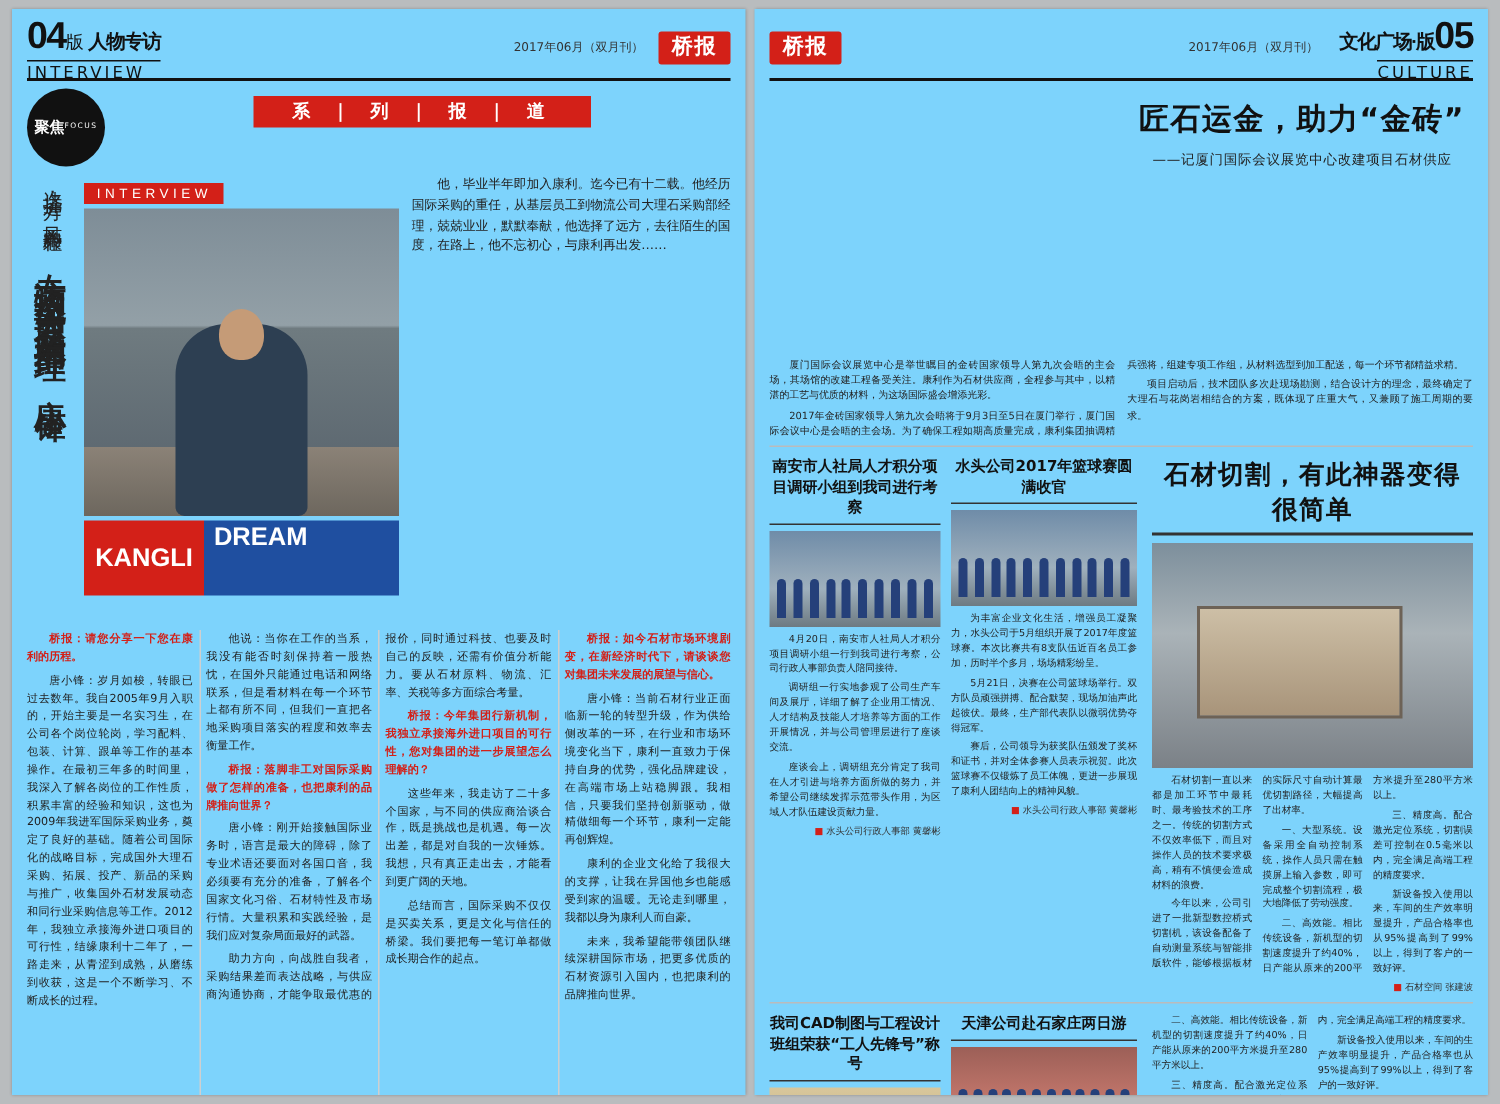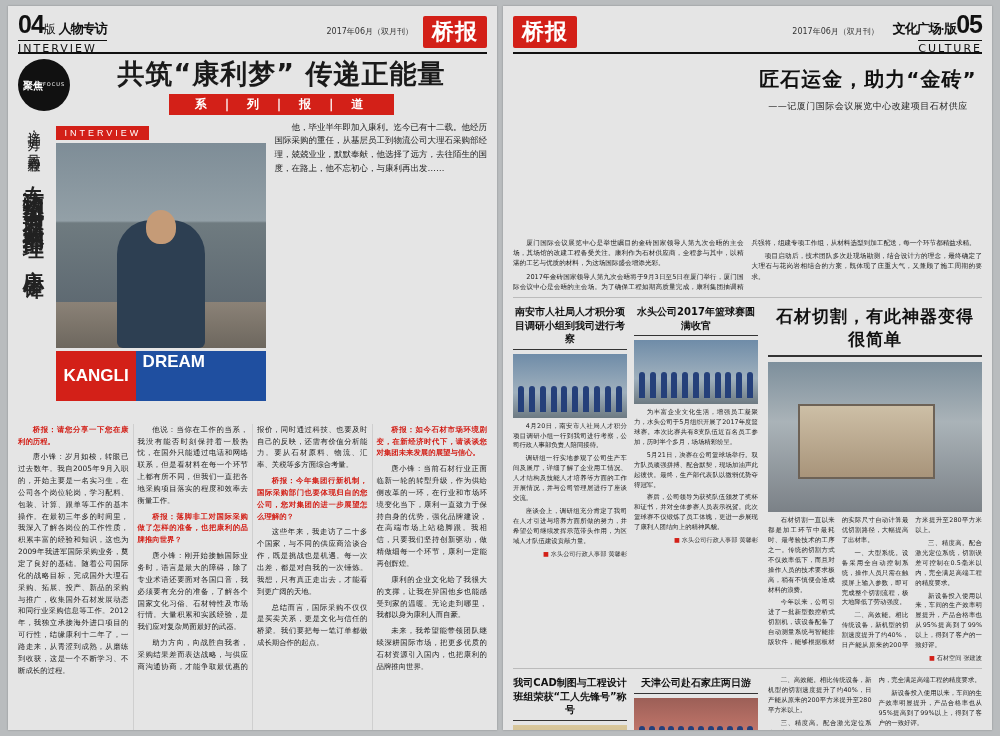--- a/index.html
+++ b/index.html
@@ -10,21 +10,21 @@
     font-family: "DejaVu Sans", "Liberation Sans", sans-serif;
   }
   .page-wrap {
     position: relative;
     width: 1000px; height: 736px;
     display: flex;
     gap: 6px;
     padding: 6px 8px;
   }
   .page {
-    background: #e5e5e5;
+    background: #7dd3fc;
     position: relative;
     flex: 1 1 0;
     padding: 8px 10px;
     overflow: hidden;
     box-shadow: 0 0 2px rgba(0,0,0,.25);
   }
 
   
   .masthead {
     display: flex;
@@ -59,21 +59,21 @@
   .mh-date {
     font-size: 8px;
     color: #333;
     text-align: right;
     line-height: 1.4;
   }
   .mh-spacer { flex: 1; }
   .logo-red {
     background: #d32018;
     color: #fff;
-    font-size: 22px;
+    font-size: 14px;
     font-weight: bold;
     padding: 2px 9px;
     letter-spacing: 1px;
     line-height: 1.25;
     border-radius: 2px;
   }
   .mh-col { display:flex; flex-direction:column; }
   .mh-colr { display:flex; flex-direction:column; align-items:flex-end; }
 
   
@@ -331,21 +331,20 @@
       <div style="width:10px"></div>
       <div class="logo-red">桥报</div>
     </div>
 
     <div class="headline-row">
       <div class="focus-badge">
         <span>聚焦</span>
         <span class="en">FOCUS</span>
       </div>
       <div class="headline-main">
-        <div class="h1">共筑“康利梦”  传递正能量</div>
         <div class="series-bar">系 ｜ 列 ｜ 报 ｜ 道</div>
       </div>
     </div>
 
     <div class="lead-area">
       <div class="vertical-title">
         <span>选择远方，风雨兼程</span>
         <span class="big">专访物流公司大理石采购部经理 唐小锋</span>
       </div>
 
@@ -367,21 +366,21 @@
       </div>
     </div>
 
     <div class="qa-cols">
       <p class="q">桥报：请您分享一下您在康利的历程。</p>
       <p class="a">唐小锋：岁月如梭，转眼已过去数年。我自2005年9月入职的，开始主要是一名实习生，在公司各个岗位轮岗，学习配料、包装、计算、跟单等工作的基本操作。在最初三年多的时间里，我深入了解各岗位的工作性质，积累丰富的经验和知识，这也为2009年我进军国际采购业务，奠定了良好的基础。随着公司国际化的战略目标，完成国外大理石采购、拓展、投产、新品的采购与推广，收集国外石材发展动态和同行业采购信息等工作。2012年，我独立承接海外进口项目的可行性，结缘康利十二年了，一路走来，从青涩到成熟，从磨练到收获，这是一个不断学习、不断成长的过程。</p>
       <p>他说：当你在工作的当系，我没有能否时刻保持着一股热忱，在国外只能通过电话和网络联系，但是看材料在每一个环节上都有所不同，但我们一直把各地采购项目落实的程度和效率去衡量工作。</p>
       <p class="q">桥报：落脚非工对国际采购做了怎样的准备，也把康利的品牌推向世界？</p>
       <p class="a">唐小锋：刚开始接触国际业务时，语言是最大的障碍，除了专业术语还要面对各国口音，我必须要有充分的准备，了解各个国家文化习俗、石材特性及市场行情。大量积累和实践经验，是我们应对复杂局面最好的武器。</p>
       <p>助力方向，向战胜自我者，采购结果差而表达战略，与供应商沟通协商，才能争取最优惠的报价，同时通过科技、也要及时自己的反映，还需有价值分析能力。要从石材原料、物流、汇率、关税等多方面综合考量。</p>
-      <p class="q">桥报：今年集团行新机制，国际采购部门也要体现归自的您公司，您对集团的进一步展望怎么理解的？</p>
+      <p class="q">桥报：今年集团行新机制，我独立承接海外进口项目的可行性，您对集团的进一步展望怎么理解的？</p>
       <p>这些年来，我走访了二十多个国家，与不同的供应商洽谈合作，既是挑战也是机遇。每一次出差，都是对自我的一次锤炼。我想，只有真正走出去，才能看到更广阔的天地。</p>
       <p>总结而言，国际采购不仅仅是买卖关系，更是文化与信任的桥梁。我们要把每一笔订单都做成长期合作的起点。</p>
       <p class="q">桥报：如今石材市场环境剧变，在新经济时代下，请谈谈您对集团未来发展的展望与信心。</p>
       <p class="a">唐小锋：当前石材行业正面临新一轮的转型升级，作为供给侧改革的一环，在行业和市场环境变化当下，康利一直致力于保持自身的优势，强化品牌建设，在高端市场上站稳脚跟。我相信，只要我们坚持创新驱动，做精做细每一个环节，康利一定能再创辉煌。</p>
       <p>康利的企业文化给了我很大的支撑，让我在异国他乡也能感受到家的温暖。无论走到哪里，我都以身为康利人而自豪。</p>
       <p>未来，我希望能带领团队继续深耕国际市场，把更多优质的石材资源引入国内，也把康利的品牌推向世界。</p>
     </div>
 
   </div>
 

